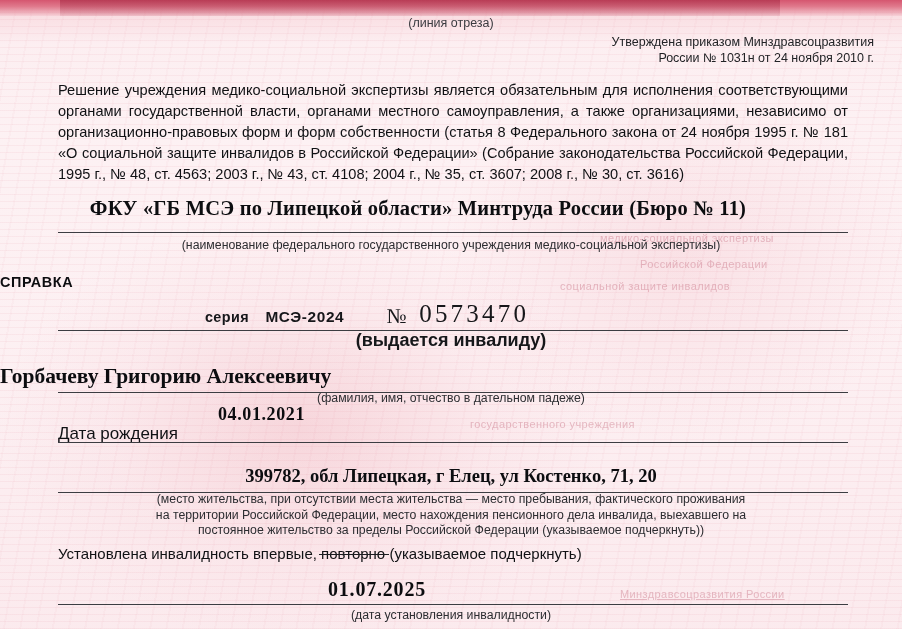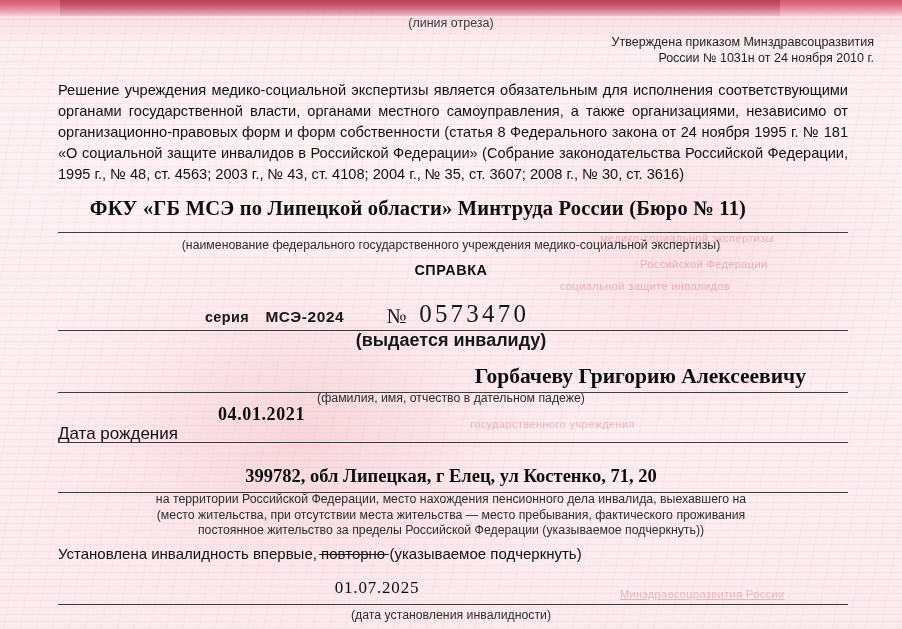--- a/index.html
+++ b/index.html
@@ -123,24 +123,24 @@
     left: 0;
     width: 902px;
     text-align: center;
     font-size: 12.3px;
     line-height: 15px;
     color: #2c2d31;
     z-index: 4;
   }
   .spravka {
     position: absolute;
-    top: 262px;
-    left: 0;
-    width: 902px;
-    text-align: center;
+    top: 274px;
+    left: 0;
+    width: 902px;
+    text-align: left;
     font-weight: bold;
     font-size: 14.4px;
     letter-spacing: 0.6px;
     color: #0c0d10;
     z-index: 4;
   }
   .series-row {
     position: absolute;
     top: 300px;
     left: 0;
@@ -181,21 +181,21 @@
     font-weight: bold;
     font-size: 18px;
     color: #16171a;
     z-index: 4;
   }
   .fio {
     position: absolute;
     top: 364px;
     left: 0;
     width: 806px;
-    text-align: right;
+    text-align: left;
     font-family: "Liberation Serif", serif;
     font-weight: bold;
     font-size: 21.5px;
     color: #0c0d10;
     z-index: 5;
   }
   .fio-caption {
     top: 391px;
   }
   .dob-row {
@@ -257,22 +257,22 @@
     height: 1.6px;
     background: #1b1c20;
   }
   .date-set {
     position: absolute;
     top: 578px;
     left: 0;
     width: 754px;
     text-align: center;
     font-family: "Liberation Serif", serif;
-    font-weight: normal;
-    font-size: 17px;
+    font-weight: bold;
+    font-size: 20px;
     letter-spacing: 0.8px;
     color: #0c0d10;
     z-index: 5;
   }
   .bottom-caption {
     top: 608px;
   }
   
   .ghost {
     position: absolute;
@@ -332,22 +332,22 @@
 
   <div class="dob-value">04.01.2021</div>
   <div class="dob-row">
     <span>Дата рождения</span>
   </div>
   <div class="rule" style="top:442px;"></div>
 
   <div class="address">399782, обл Липецкая, г Елец, ул Костенко, 71, 20</div>
   <div class="rule" style="top:492px;"></div>
   <div class="caption addr-caption">
+    <div>(место жительства, при отсутствии места жительства — место пребывания, фактического проживания</div>
     <div>на территории Российской Федерации, место нахождения пенсионного дела инвалида, выехавшего на</div>
-    <div>(место жительства, при отсутствии места жительства — место пребывания, фактического проживания</div>
     <div>постоянное жительство за пределы Российской Федерации (указываемое подчеркнуть))</div>
   </div>
 
   <div class="established-row">
     <span>Установлена инвалидность впервые,</span>
     <span class="struck">повторно</span>
     <span>(указываемое подчеркнуть)</span>
   </div>
 
   <div class="date-set">01.07.2025</div>

